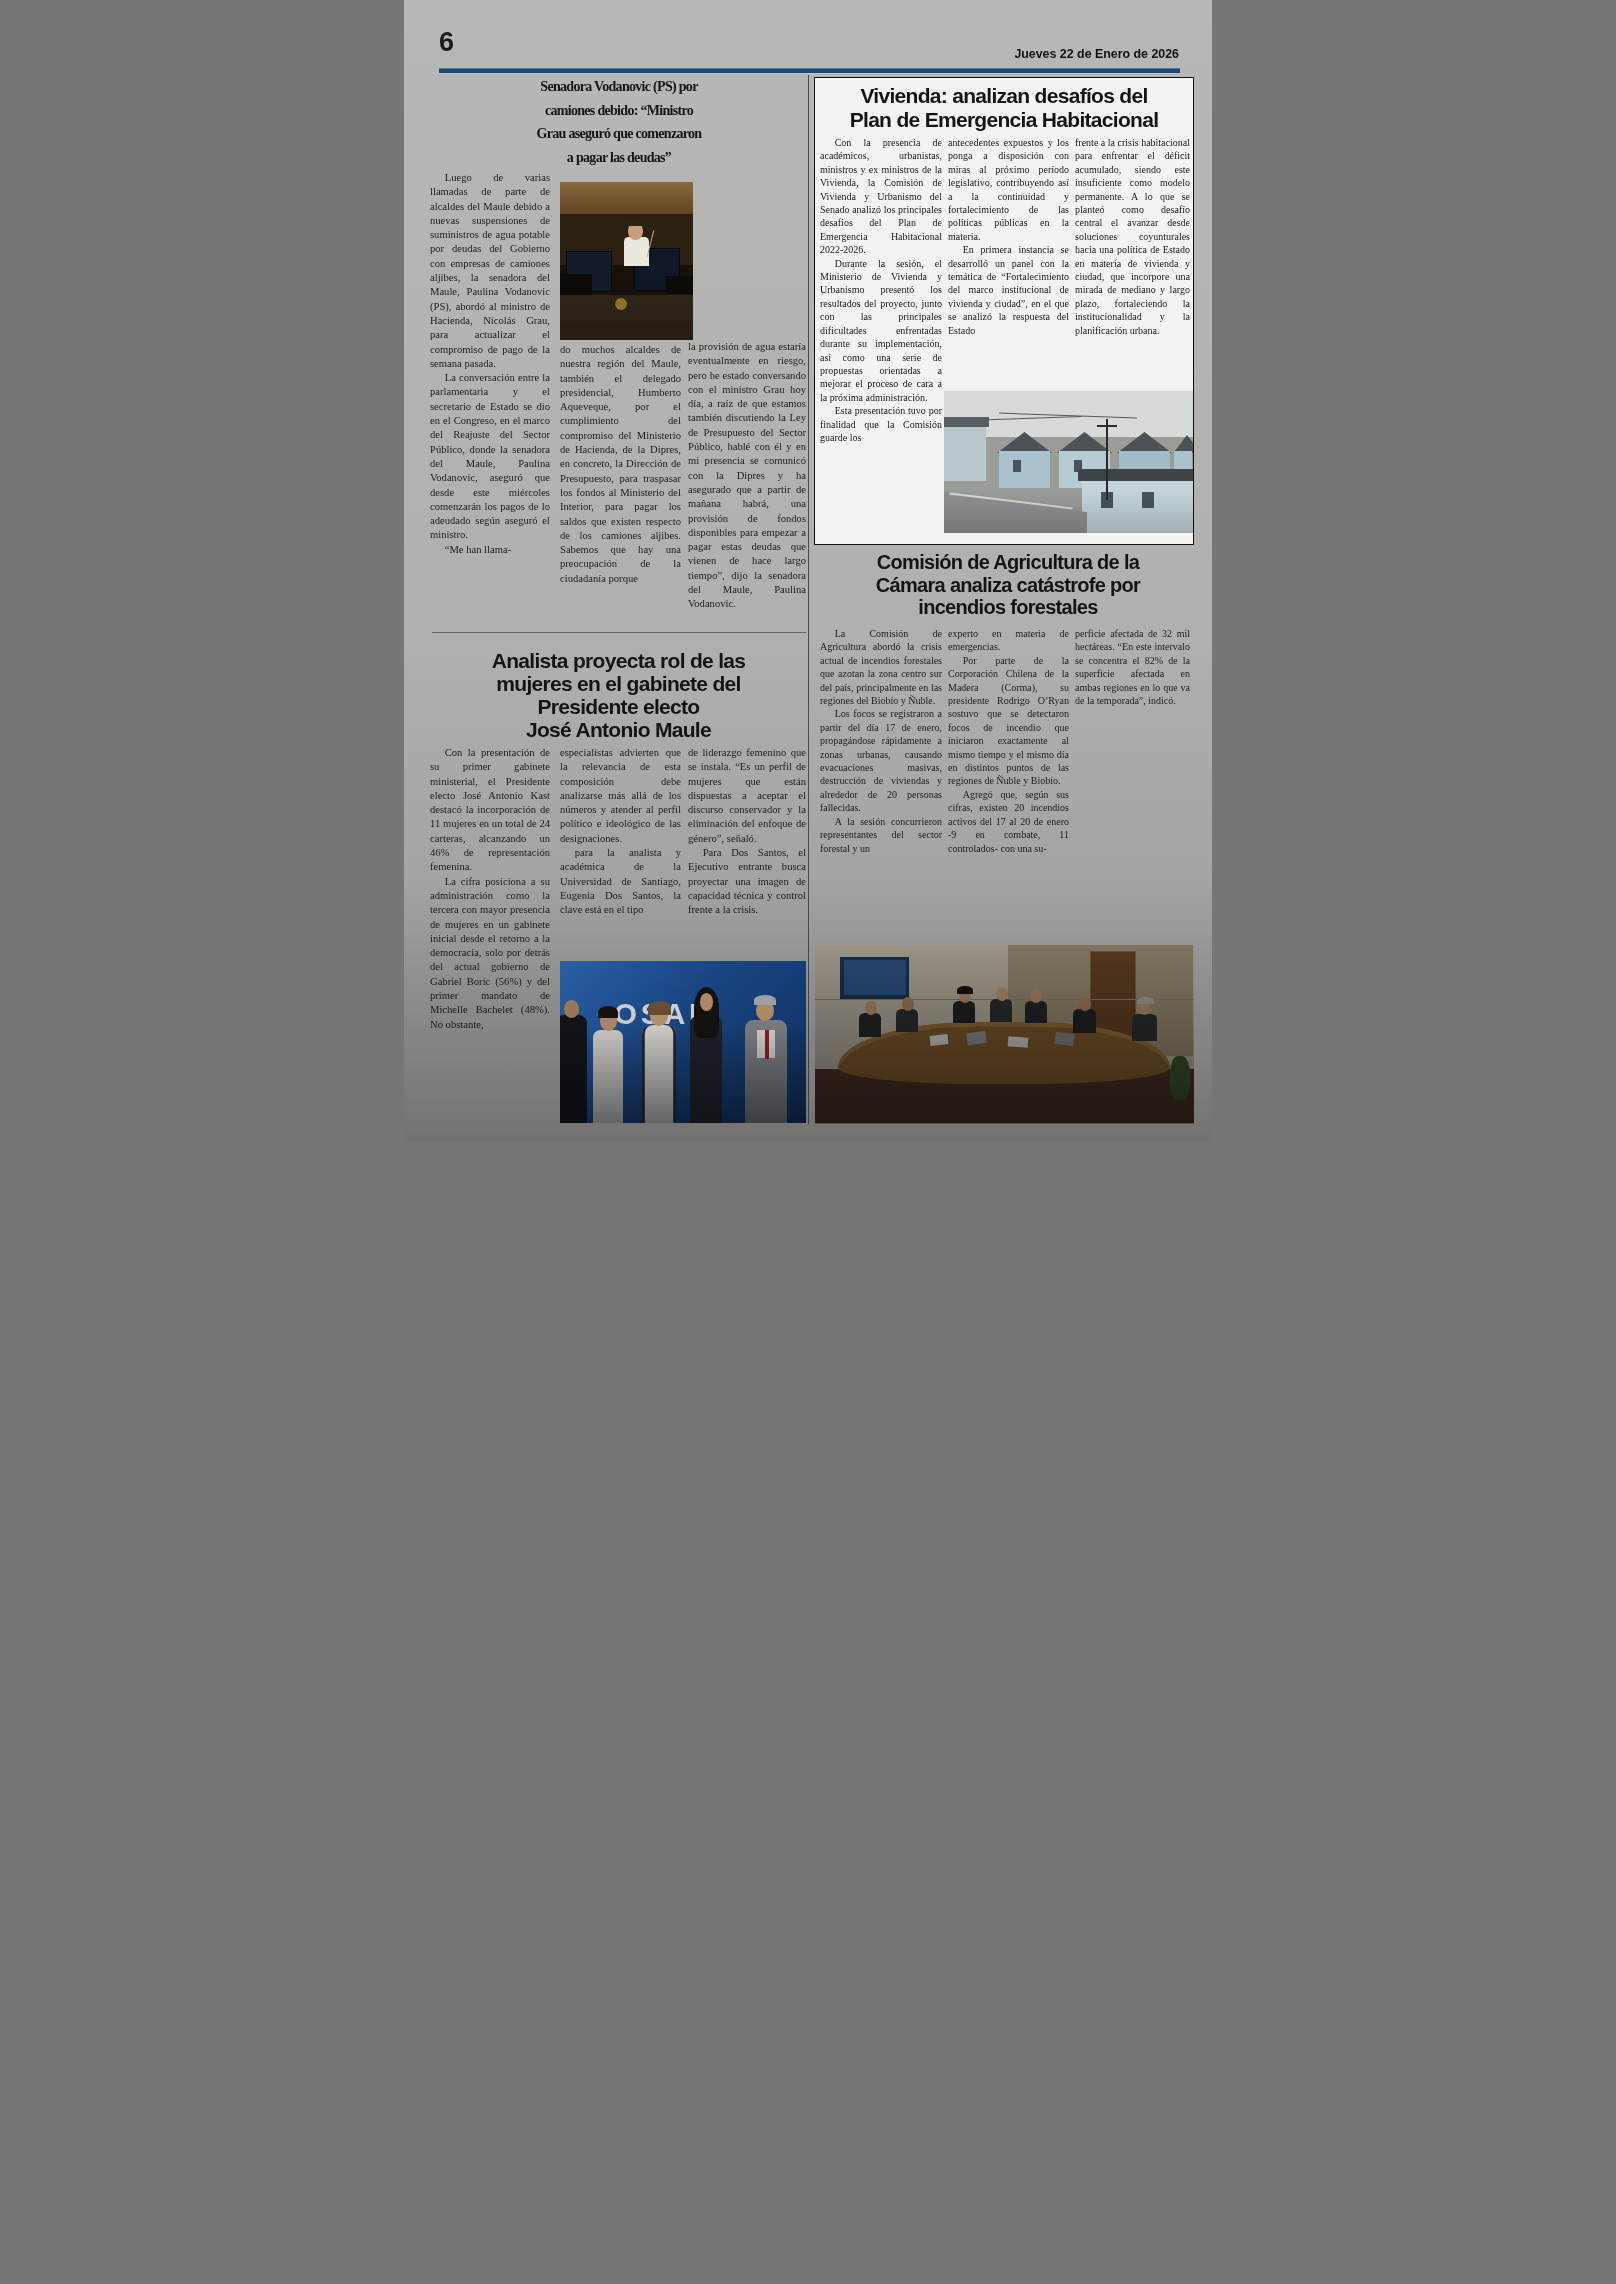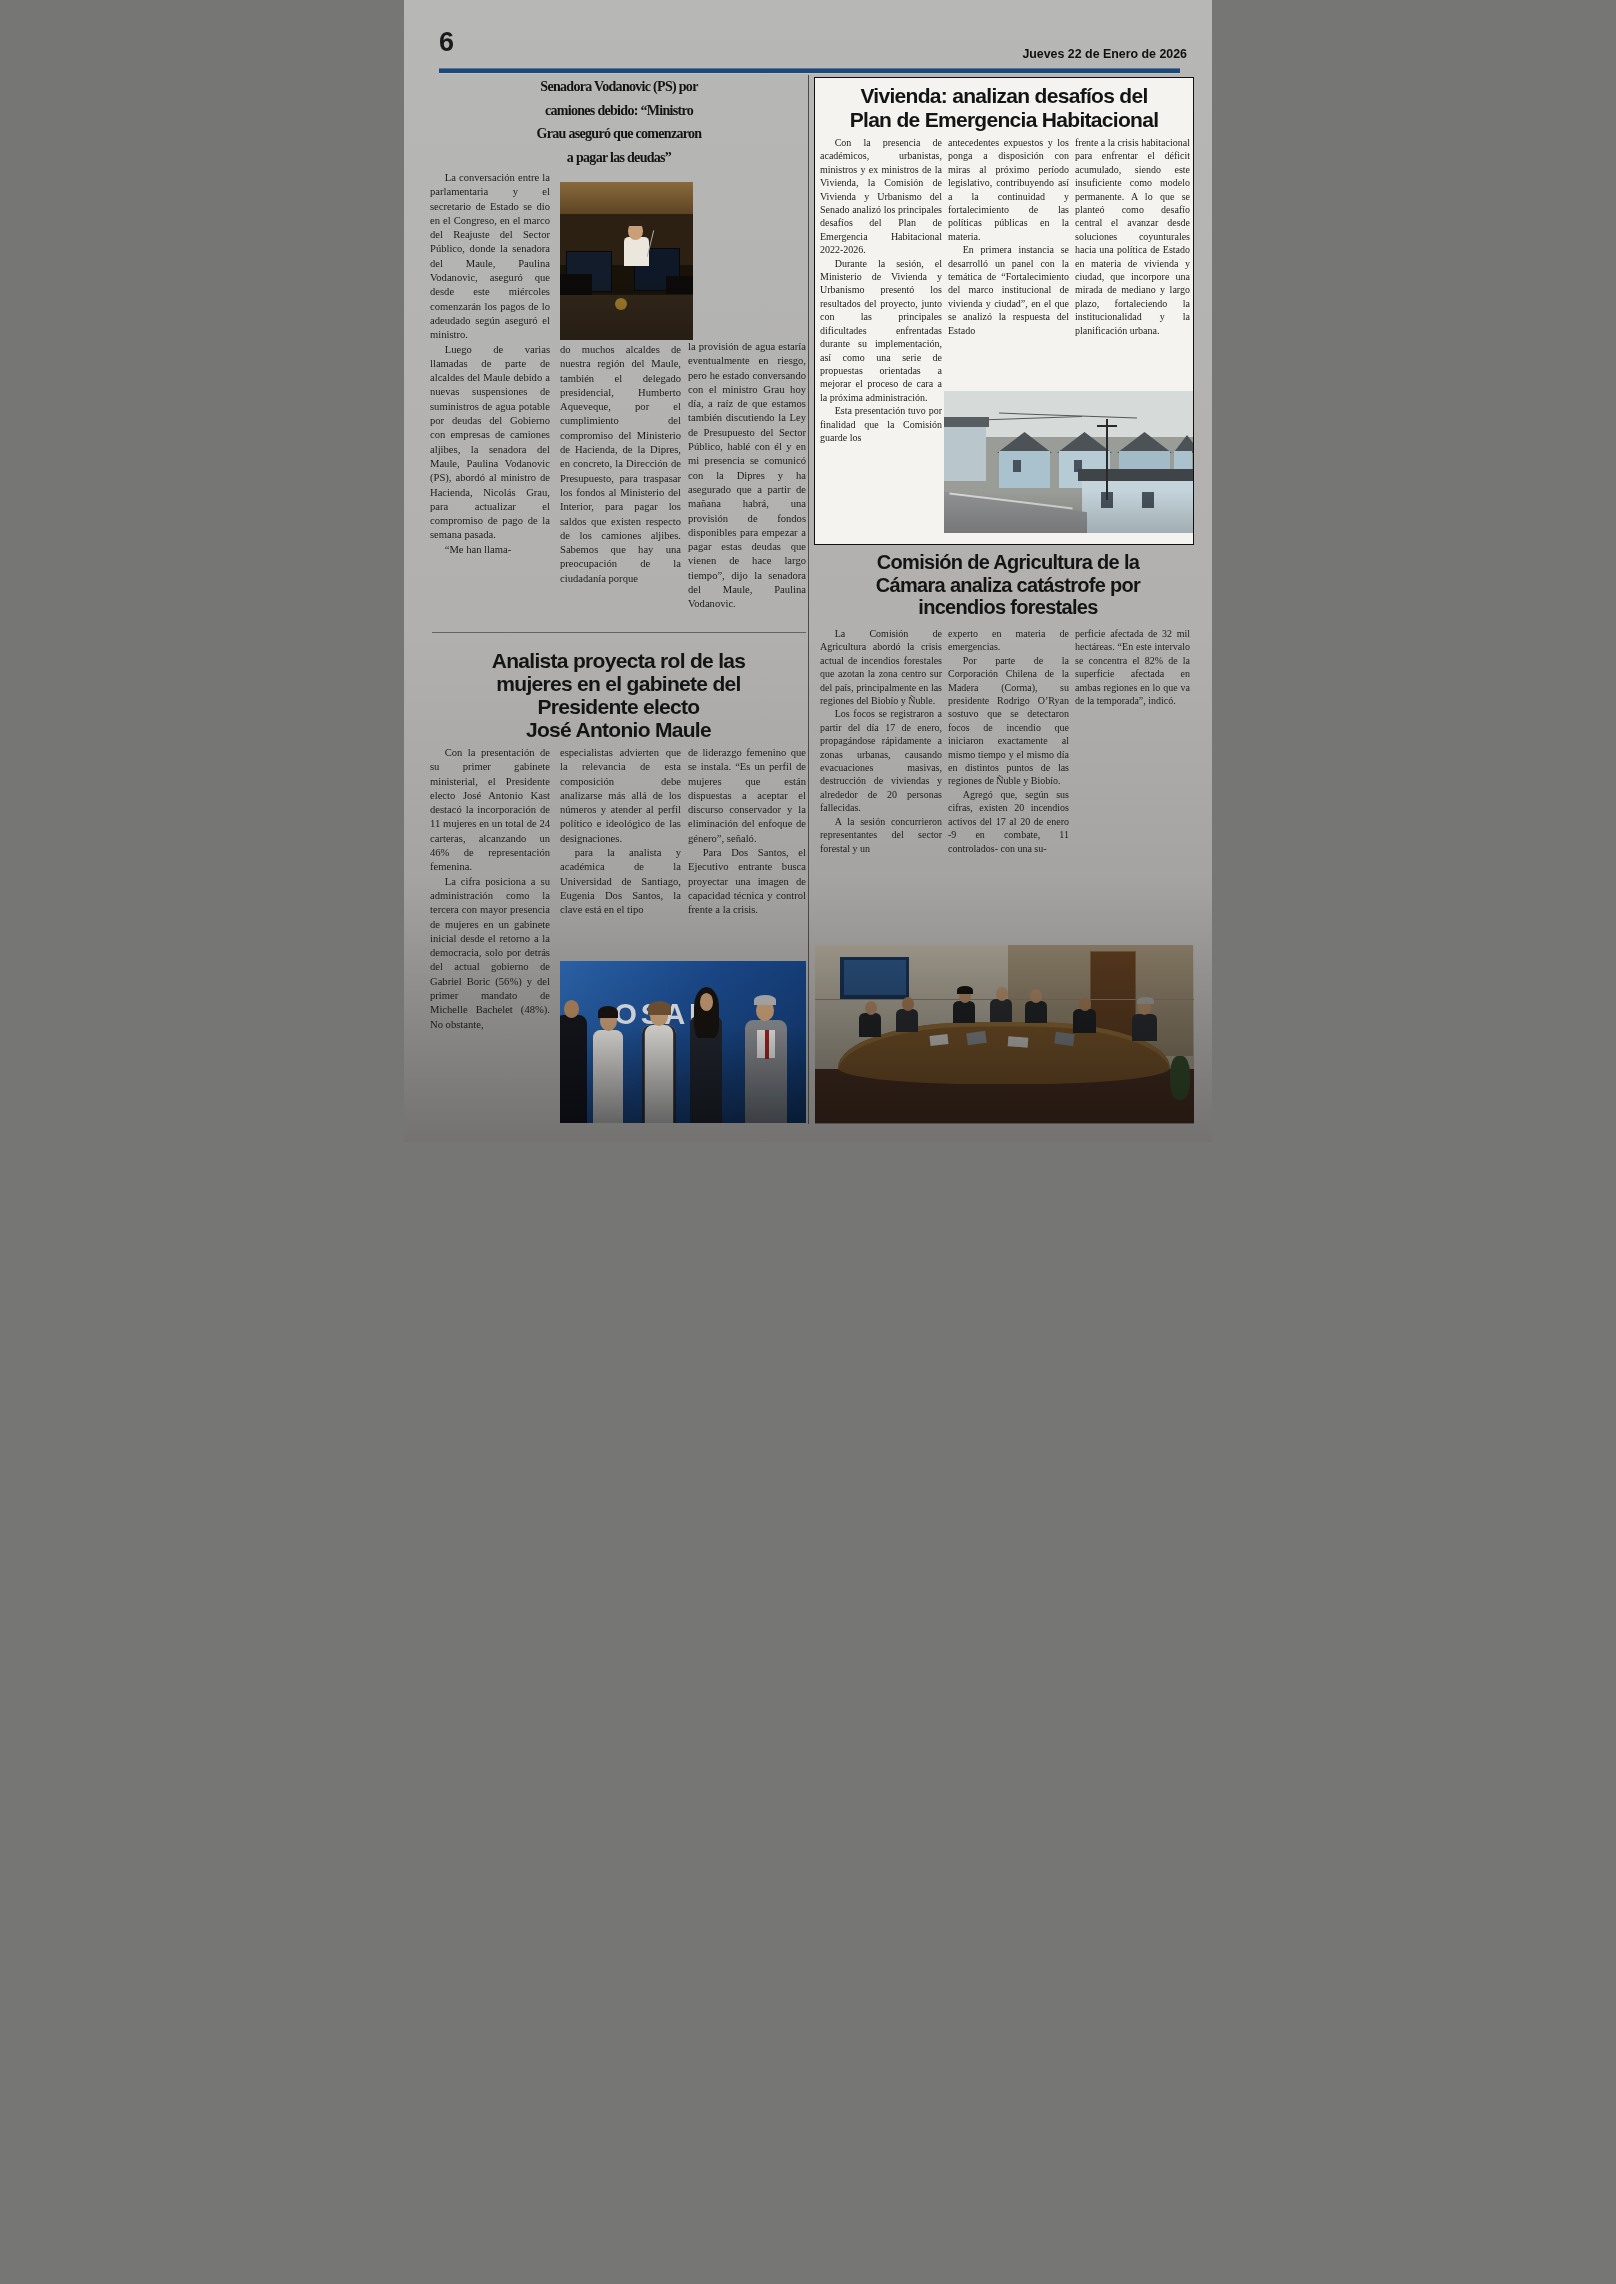--- a/index.html
+++ b/index.html
@@ -19,21 +19,21 @@
   .photo i,.photo b{position:absolute;display:block;font-style:normal;}
   .rule{position:absolute;background:#1c4878;}
   .ovl{position:absolute;inset:0;pointer-events:none;}
 </style>
 </head>
 <body>
 
 <div id="page">
 
   <div class="abs sans" style="left:35px;top:27px;font-size:27px;font-weight:700;color:#1a1a1a;">6</div>
-  <div class="abs sans" style="right:25px;top:47px;font-size:12.4px;font-weight:700;color:#111;">Jueves 22 de Enero de 2026</div>
+  <div class="abs sans" style="right:33px;top:47px;font-size:12.4px;font-weight:700;color:#111;">Jueves 22 de Enero de 2026</div>
   <div class="rule" style="left:35px;top:68px;width:741px;height:4.6px;box-shadow:0 0.5px 0 rgba(255,255,255,.35), inset 0 0.9px 0 rgba(255,255,255,.25);"></div>
   <div class="abs" style="left:404px;top:75px;width:0.9px;height:1049px;background:#4a4a48;"></div>
 
   <div class="headline" style="left:28px;top:75px;width:374px;font-size:14px;line-height:23.5px;font-family:Liberation Serif, serif;">
     <div>Senadora Vodanovic (PS) por</div>
     <div>camiones debido: “Ministro</div>
     <div>Grau aseguró que comenzaron</div>
     <div>a pagar las deudas”</div>
   </div>
 
@@ -47,22 +47,22 @@
     <i style="left:67px;top:37px;width:16.6px;height:7.4px;background:#2e2218;border-radius:50% 50% 0 0;"></i>
     <i style="left:90px;top:48px;width:0.9px;height:27px;background:#a9a9a9;transform:rotate(14deg);"></i>
     <i style="left:0;top:112px;width:133px;height:46px;background:#33271a;border-top:1.4px solid #1e1610;"></i>
     <i style="left:55px;top:116px;width:12px;height:12px;background:#b58d2e;border-radius:50%;opacity:.85;"></i>
     <i style="left:0;top:92px;width:32px;height:21px;background:#0d0b09;"></i>
     <i style="left:106px;top:94px;width:27px;height:18.4px;background:#0d0b09;"></i>
     <i class="ovl" style="background:linear-gradient(180deg,rgba(0,0,0,0) 60%,rgba(0,0,0,.25));"></i>
   </div>
 
   <div class="col" style="left:26px;top:171px;width:120px;height:449px;">
+    <p>Luego de varias llamadas de parte de alcaldes del Maule debido a nuevas suspensiones de suministros de agua potable por deudas del Gobierno con empresas de camiones aljibes, la senadora del Maule, Paulina Vodanovic (PS), abordó al ministro de Hacienda, Nicolás Grau, para actualizar el compromiso de pago de la semana pasada.</p>
     <p>La conversación entre la parlamentaria y el secretario de Estado se dio en el Congreso, en el marco del Reajuste del Sector Público, donde la senadora del Maule, Paulina Vodanovic, aseguró que desde este miércoles comenzarán los pagos de lo adeudado según aseguró el ministro.</p>
-    <p>Luego de varias llamadas de parte de alcaldes del Maule debido a nuevas suspensiones de suministros de agua potable por deudas del Gobierno con empresas de camiones aljibes, la senadora del Maule, Paulina Vodanovic (PS), abordó al ministro de Hacienda, Nicolás Grau, para actualizar el compromiso de pago de la semana pasada.</p>
     <p>“Me han llama-</p>
   </div>
   <div class="col" style="left:156px;top:343px;width:121px;height:281px;">
     <p class="cont">do muchos alcaldes de nuestra región del Maule, también el delegado presidencial, Humberto Aqueveque, por el cumplimiento del compromiso del Ministerio de Hacienda, de la Dipres, en concreto, la Dirección de Presupuesto, para traspasar los fondos al Ministerio del Interior, para pagar los saldos que existen respecto de los camiones aljibes. Sabemos que hay una preocupación de la ciudadanía porque</p>
   </div>
   <div class="col" style="left:284px;top:340px;width:118px;height:286px;">
     <p class="cont">la provisión de agua estaría eventualmente en riesgo, pero he estado conversando con el ministro Grau hoy día, a raíz de que estamos también discutiendo la Ley de Presupuesto del Sector Público, hablé con él y en mi presencia se comunicó con la Dipres y ha asegurado que a partir de mañana habrá, una provisión de fondos disponibles para empezar a pagar estas deudas que vienen de hace largo tiempo”, dijo la senadora del Maule, Paulina Vodanovic.</p>
   </div>
 
   <div class="abs" style="left:28px;top:632px;width:374px;height:0.9px;background:rgba(40,40,40,.55);"></div>

